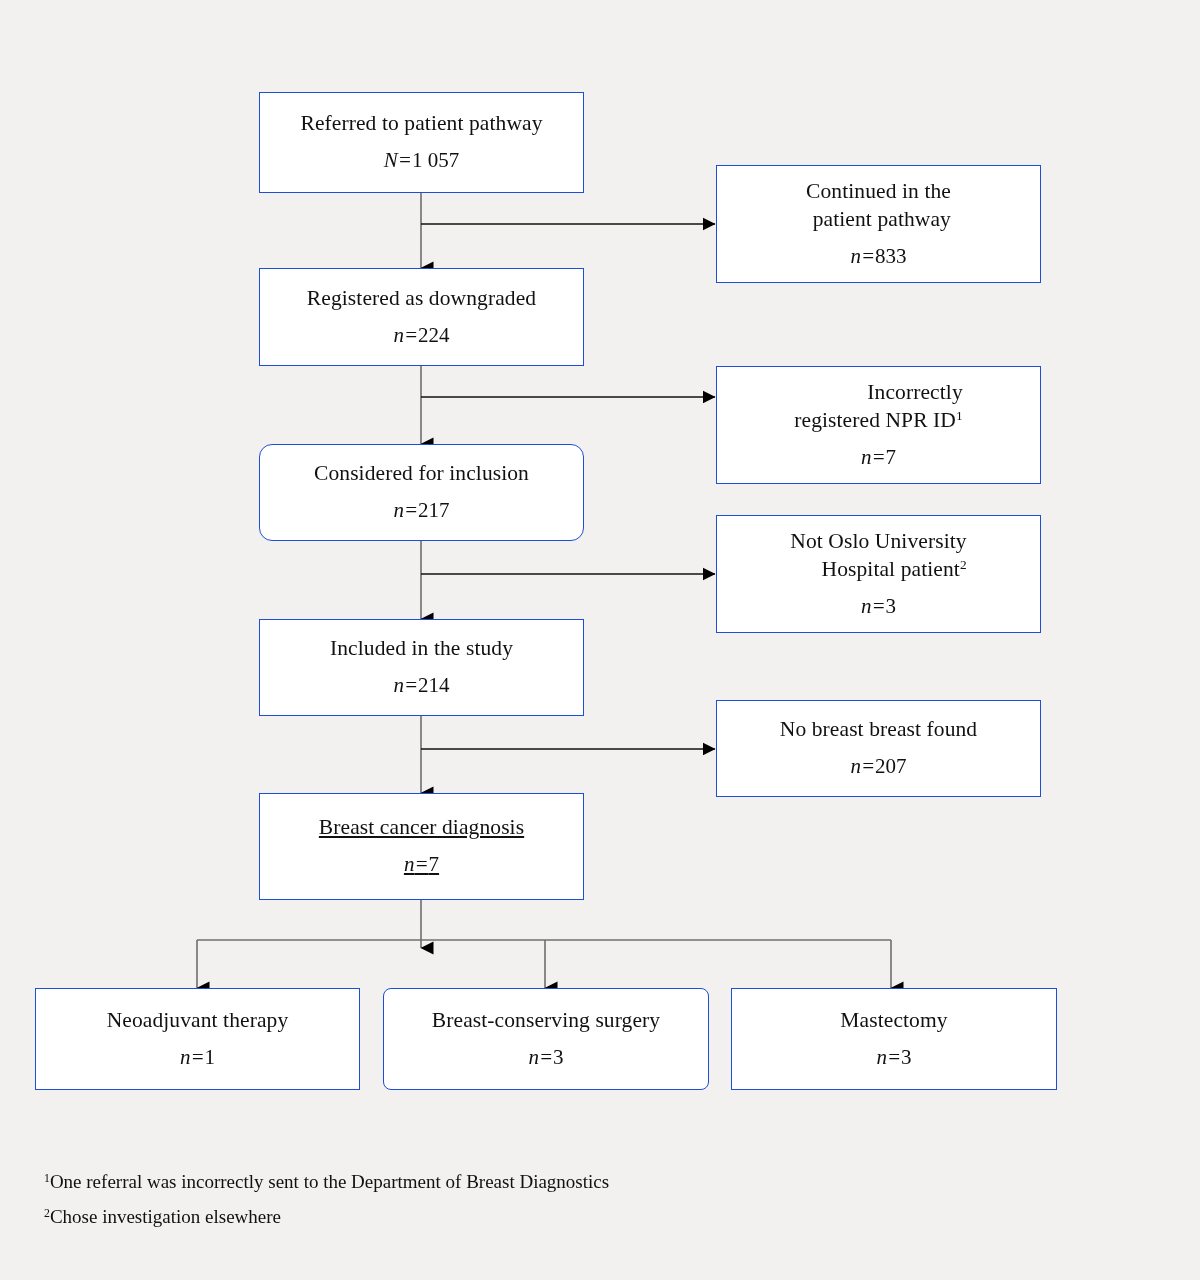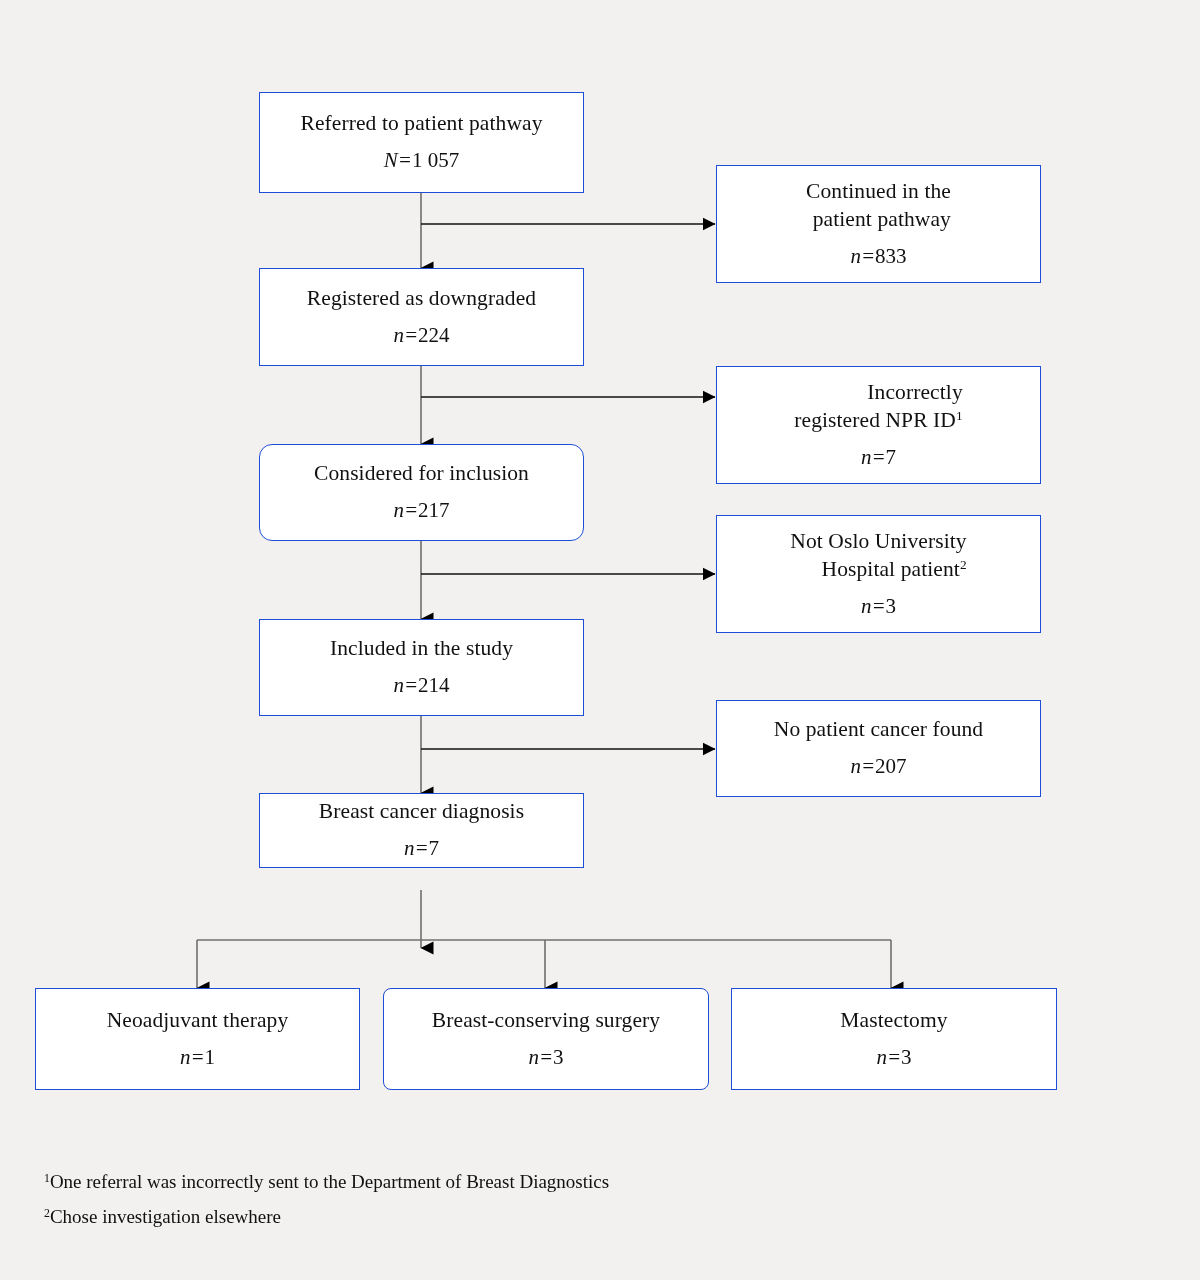--- a/index.html
+++ b/index.html
@@ -135,21 +135,21 @@
   <div class="node" style="left:259px; top:444px; width:325px; height:97px;border-radius:13px;">
     <div class="ttl">Considered for inclusion</div>
     <div class="cnt"><span>n</span><span>=</span><span class="v">217</span></div>
   </div>
 
   <div class="node" style="left:259px; top:619px; width:325px; height:97px;">
     <div class="ttl">Included in the study</div>
     <div class="cnt"><span>n</span><span>=</span><span class="v">214</span></div>
   </div>
 
-  <div class="node" style="left:259px; top:793px; width:325px; height:75px;">
+  <div class="node" style="left:259px; top:793px; width:325px; height:107px;text-decoration:underline;">
     <div class="ttl">Breast cancer diagnosis</div>
     <div class="cnt"><span>n</span><span>=</span><span class="v">7</span></div>
   </div>
 
   <div class="node" style="left:716px; top:165px; width:325px; height:118px;">
     <div class="ttl">Continued in the
 patient pathway</div>
     <div class="cnt"><span>n</span><span>=</span><span class="v">833</span></div>
   </div>
 
@@ -157,21 +157,21 @@
     <div class="ttl"><span>Incorrectly</span><br><span>registered NPR ID</span><sup>1</sup></div>
     <div class="cnt"><span>n</span><span>=</span><span class="v">7</span></div>
   </div>
 
   <div class="node" style="left:716px; top:515px; width:325px; height:118px;">
     <div class="ttl"><span>Not Oslo University</span><br><span>Hospital patient</span><sup>2</sup></div>
     <div class="cnt"><span>n</span><span>=</span><span class="v">3</span></div>
   </div>
 
   <div class="node" style="left:716px; top:700px; width:325px; height:97px;">
-    <div class="ttl">No patient cancer found</div>
+    <div class="ttl">No breast breast found</div>
     <div class="cnt"><span>n</span><span>=</span><span class="v">207</span></div>
   </div>
 
   <div class="node" style="left:35px; top:988px; width:325px; height:102px;">
     <div class="ttl">Neoadjuvant therapy</div>
     <div class="cnt"><span>n</span><span>=</span><span class="v">1</span></div>
   </div>
 
   <div class="node" style="left:383px; top:988px; width:326px; height:102px;border-radius:8px;">
     <div class="ttl">Breast-conserving surgery</div>

